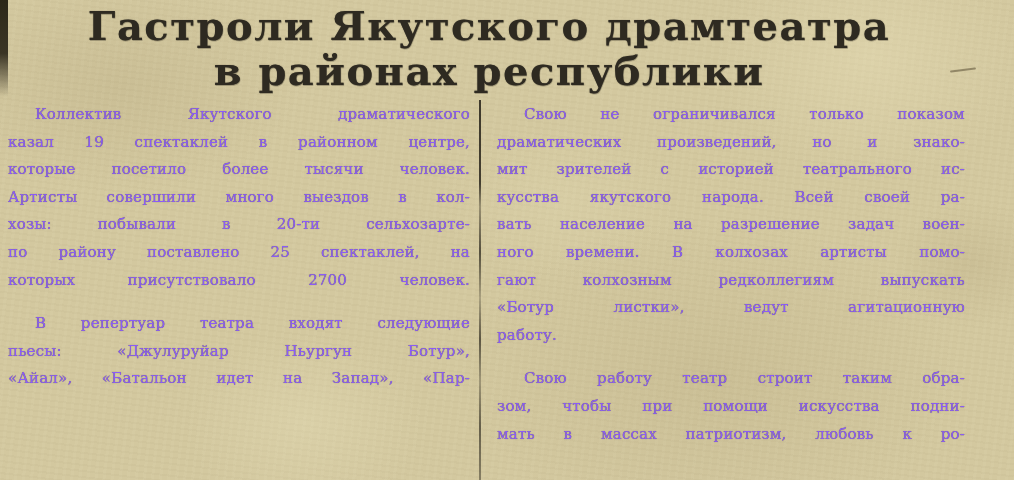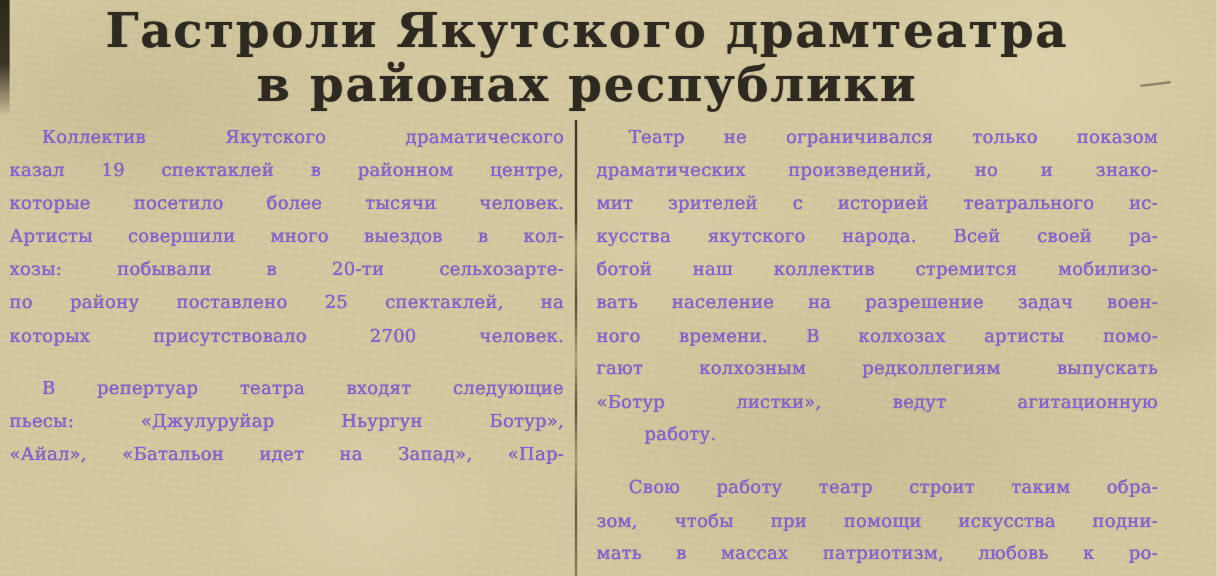--- a/index.html
+++ b/index.html
@@ -54,21 +54,21 @@
     font-size: 15px; line-height: 27.6px;
     letter-spacing: 0.2px;
     text-shadow: 0 0 0.7px rgba(55,50,42,0.75);
   }
   .column.left  { left: 8px;   width: 462px; }
   .column.right { left: 497px; width: 468px; }
 
   .line { text-align: justify; text-align-last: justify; white-space: nowrap; }
   .line.indent { text-indent: 27px; }
   .line.gap { margin-top: 16px; }
-  .line.endline { text-align-last: left; margin-left: 40px; }
+  .line.endline { text-align-last: left; }
 
   
   .divider {
     position: absolute; left: 479px; top: 100px; width: 2px; height: 380px;
     background: linear-gradient(to bottom,
       rgba(42,38,28,0.88) 0%,
       rgba(42,38,28,0.85) 22%,
       rgba(42,38,28,0.35) 28%,
       rgba(42,38,28,0.75) 40%,
       rgba(42,38,28,0.25) 52%,
@@ -99,25 +99,24 @@
   <div class="line">по району поставлено 25 спектаклей, на</div>
   <div class="line">которых присутствовало 2700 человек.</div>
   <div class="line indent gap">В репертуар театра входят следующие</div>
   <div class="line">пьесы: «Джулуруйар Ньургун Ботур»,</div>
   <div class="line">«Айал», «Батальон идет на Запад», «Пар-</div>
 </div>
 
 <div class="divider"></div>
 
 <div class="column right">
-  <div class="line indent">Театр не ограничивался только показом</div>
+  <div class="line indent">Свою не ограничивался только показом</div>
   <div class="line">драматических произведений, но и знако-</div>
   <div class="line">мит зрителей с историей театрального ис-</div>
   <div class="line">кусства якутского народа. Всей своей ра-</div>
-  <div class="line">ботой наш коллектив стремится мобилизо-</div>
   <div class="line">вать население на разрешение задач воен-</div>
   <div class="line">ного времени. В колхозах артисты помо-</div>
   <div class="line">гают колхозным редколлегиям выпускать</div>
   <div class="line">«Ботур листки», ведут агитационную</div>
   <div class="line endline">работу.</div>
   <div class="line indent gap">Свою работу театр строит таким обра-</div>
   <div class="line">зом, чтобы при помощи искусства подни-</div>
   <div class="line">мать в массах патриотизм, любовь к ро-</div>
 </div>
 

